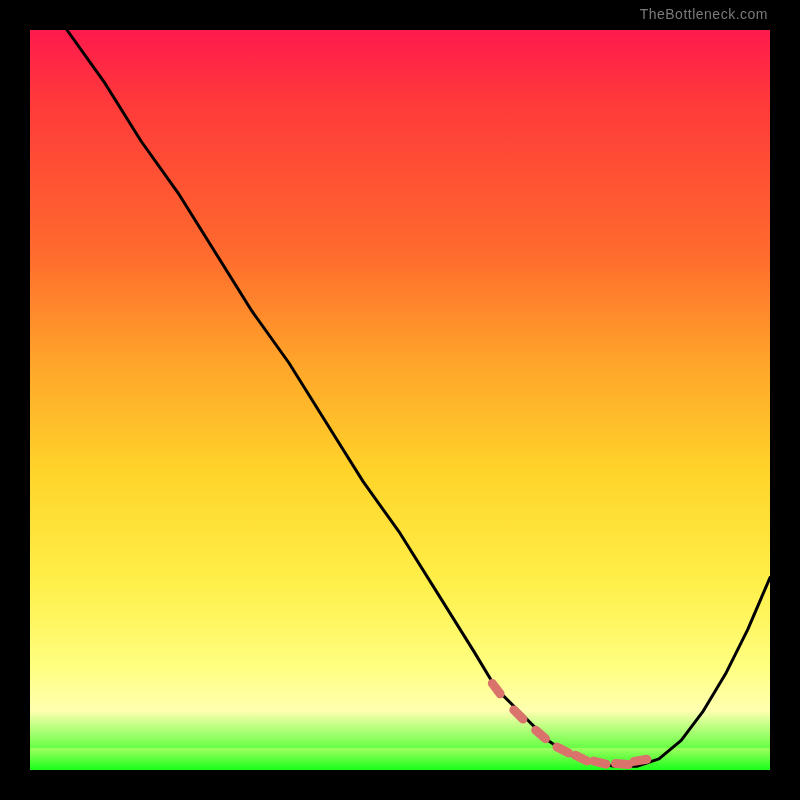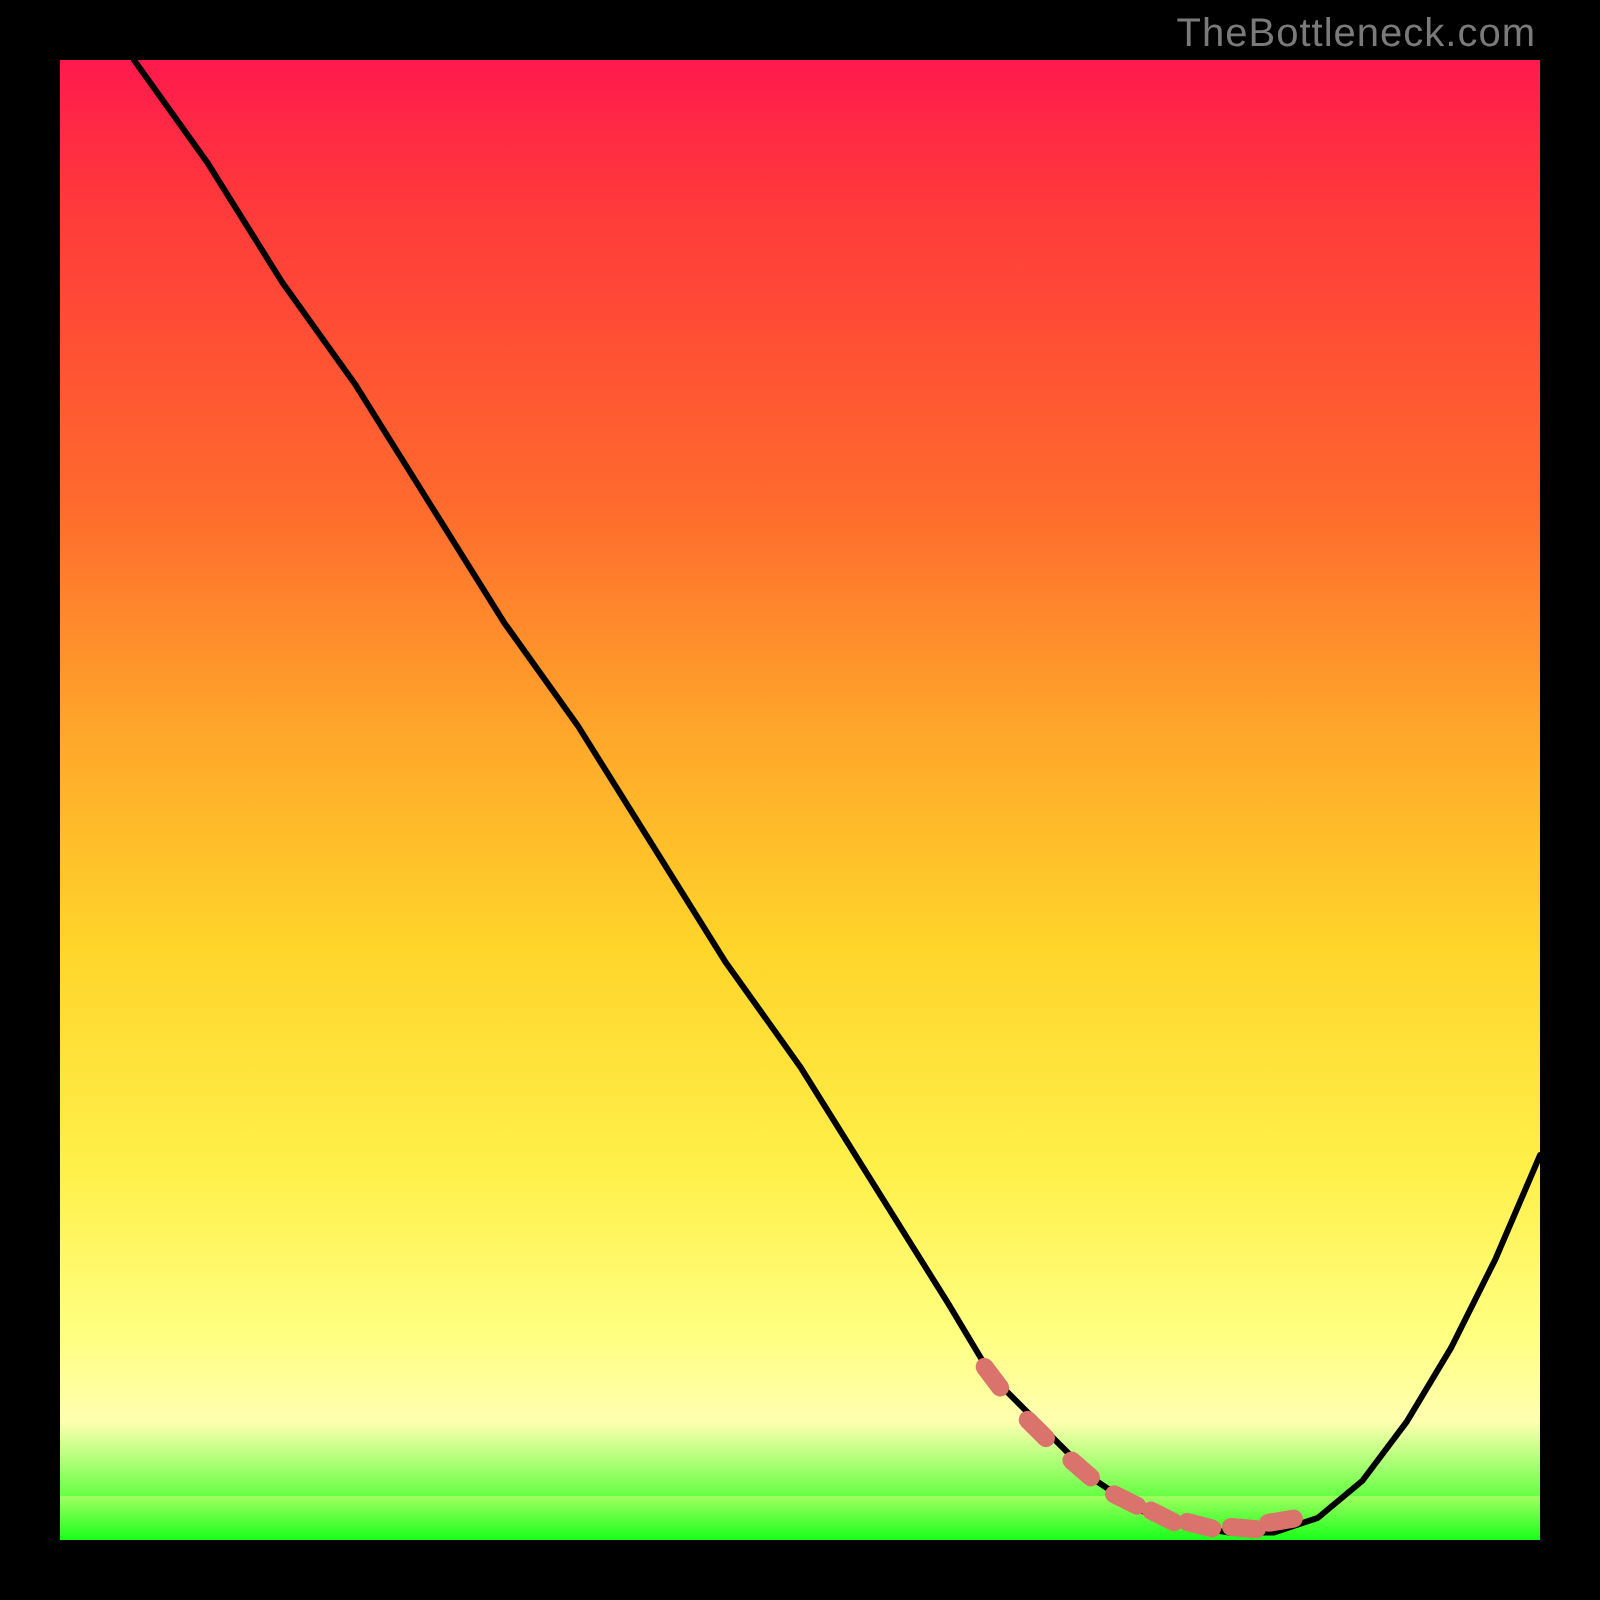--- a/index.html
+++ b/index.html
@@ -35,21 +35,21 @@
       #ffffb0 92%,
       #58ff3a 97.5%,
       #1aff1a 100%
     );
   }
   .attribution {
     position: absolute;
     top: 6px;
     right: 32px;
     color: #7a7a7a;
-    font-size: 20px;
+    font-size: 14px;
     font-weight: 500;
     letter-spacing: 0.5px;
     margin-left: 34px;
   }
   svg.curve {
     position: absolute;
     left: 0;
     top: 0;
     width: 740px;
     height: 740px;

